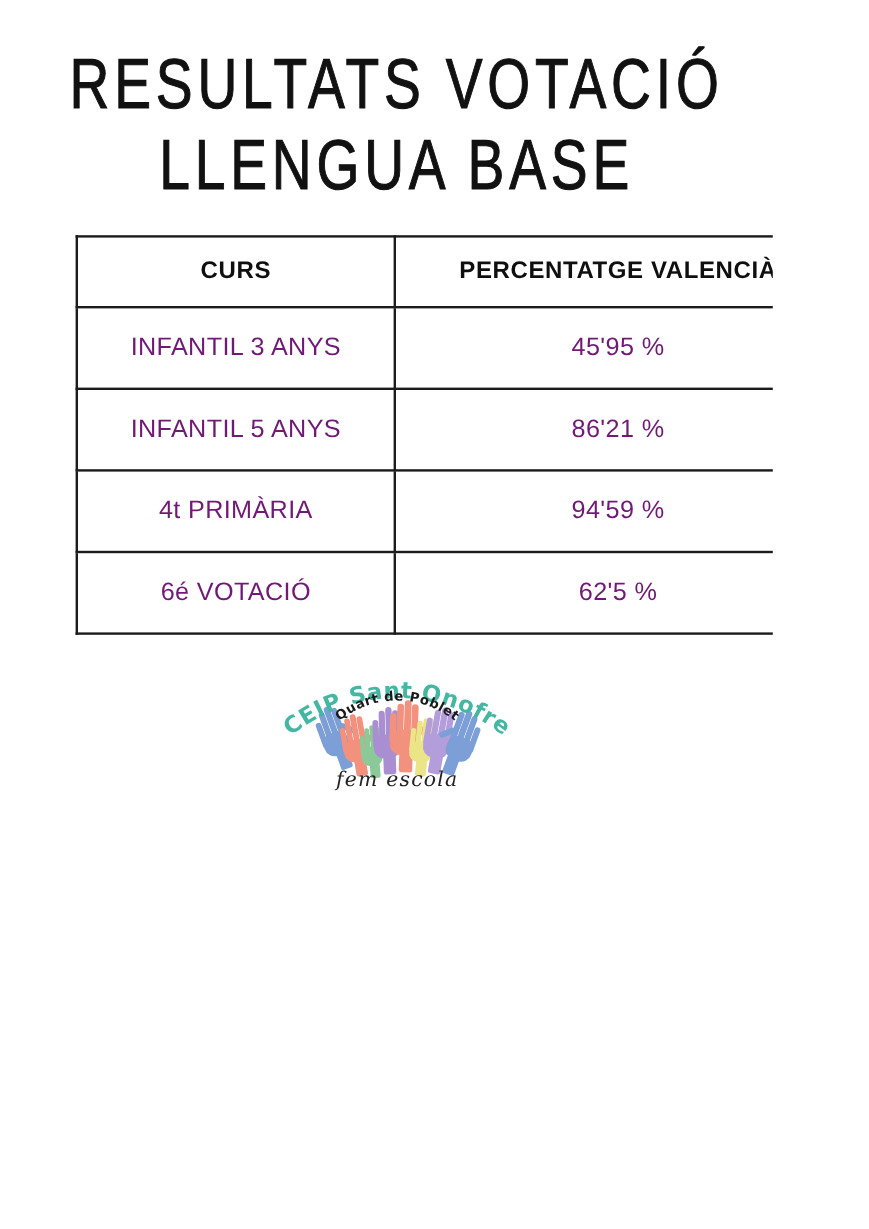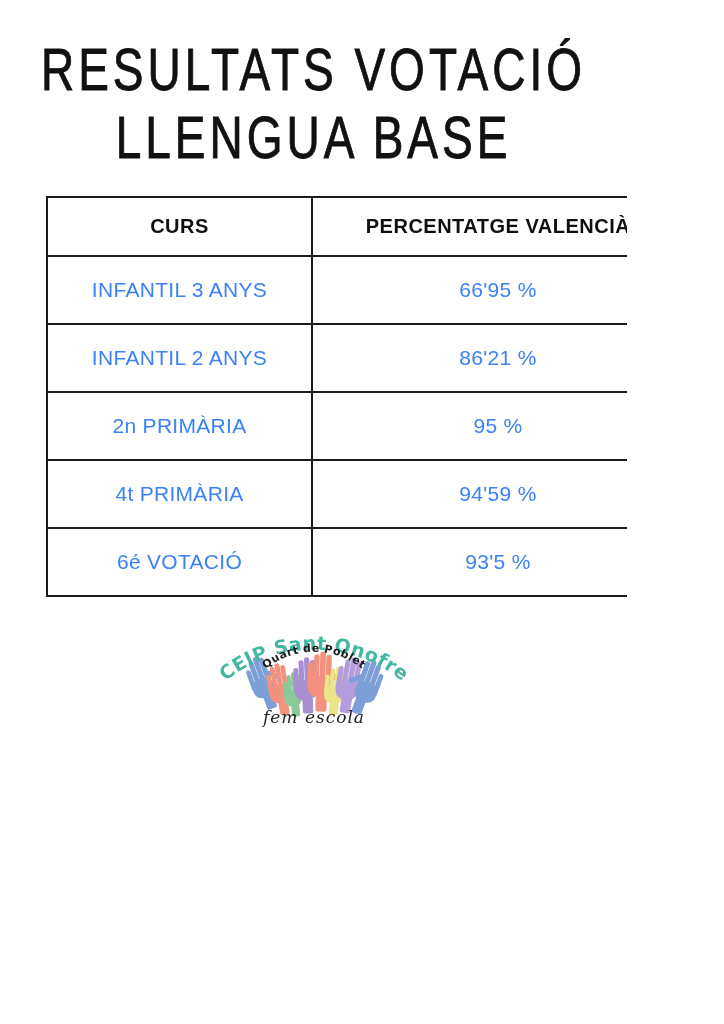--- a/index.html
+++ b/index.html
@@ -7,20 +7,21 @@
     padding: 0;
     background: #ffffff;
     font-family: "Liberation Sans", sans-serif;
   }
   .page {
     position: relative;
     width: 627px;
     height: 1024px;
     background: #ffffff;
     overflow: hidden;
+    padding-left: 17px;
   }
   
   .title {
     margin: 36px 0 0 0;
     text-align: center;
     font-size: 46px;
     font-weight: 400;
     letter-spacing: 4px;
     line-height: 53px;
     color: #111111;
@@ -49,21 +50,21 @@
     font-size: 20px;
     font-weight: 700;
     letter-spacing: 0.5px;
     color: #0f0f0f;
   }
   .results-table td {
     height: 66px;
     font-size: 21px;
     font-weight: 400;
     letter-spacing: 0.3px;
-    color: #3b82f6;
+    color: #701a75;
   }
   
   .logo {
     width: 220px;
     height: 122px;
     margin: 16px auto 0 auto;
   }
   .logo-name {
     font-family: "DejaVu Sans", sans-serif;
     font-weight: 700;
@@ -101,37 +102,33 @@
     </colgroup>
     <thead>
       <tr>
         <th>CURS</th>
         <th>PERCENTATGE VALENCIÀ</th>
       </tr>
     </thead>
     <tbody>
       <tr>
         <td>INFANTIL 3 ANYS</td>
-        <td>66'95 %</td>
+        <td>45'95 %</td>
       </tr>
       <tr>
-        <td>INFANTIL 2 ANYS</td>
+        <td>INFANTIL 5 ANYS</td>
         <td>86'21 %</td>
-      </tr>
-      <tr>
-        <td>2n PRIMÀRIA</td>
-        <td>95 %</td>
       </tr>
       <tr>
         <td>4t PRIMÀRIA</td>
         <td>94'59 %</td>
       </tr>
       <tr>
         <td>6é VOTACIÓ</td>
-        <td>93'5 %</td>
+        <td>62'5 %</td>
       </tr>
     </tbody>
   </table>
 
   <div class="logo">
     <svg viewBox="0 0 220 122" width="220" height="122">
       <defs>
         <path id="arc-outer" d="M 15 74 A 140 140 0 0 1 205 74" fill="none"></path>
         <path id="arc-inner" d="M 63 55 A 76 76 0 0 1 157 55" fill="none"></path>
         <g id="hand-shape">

